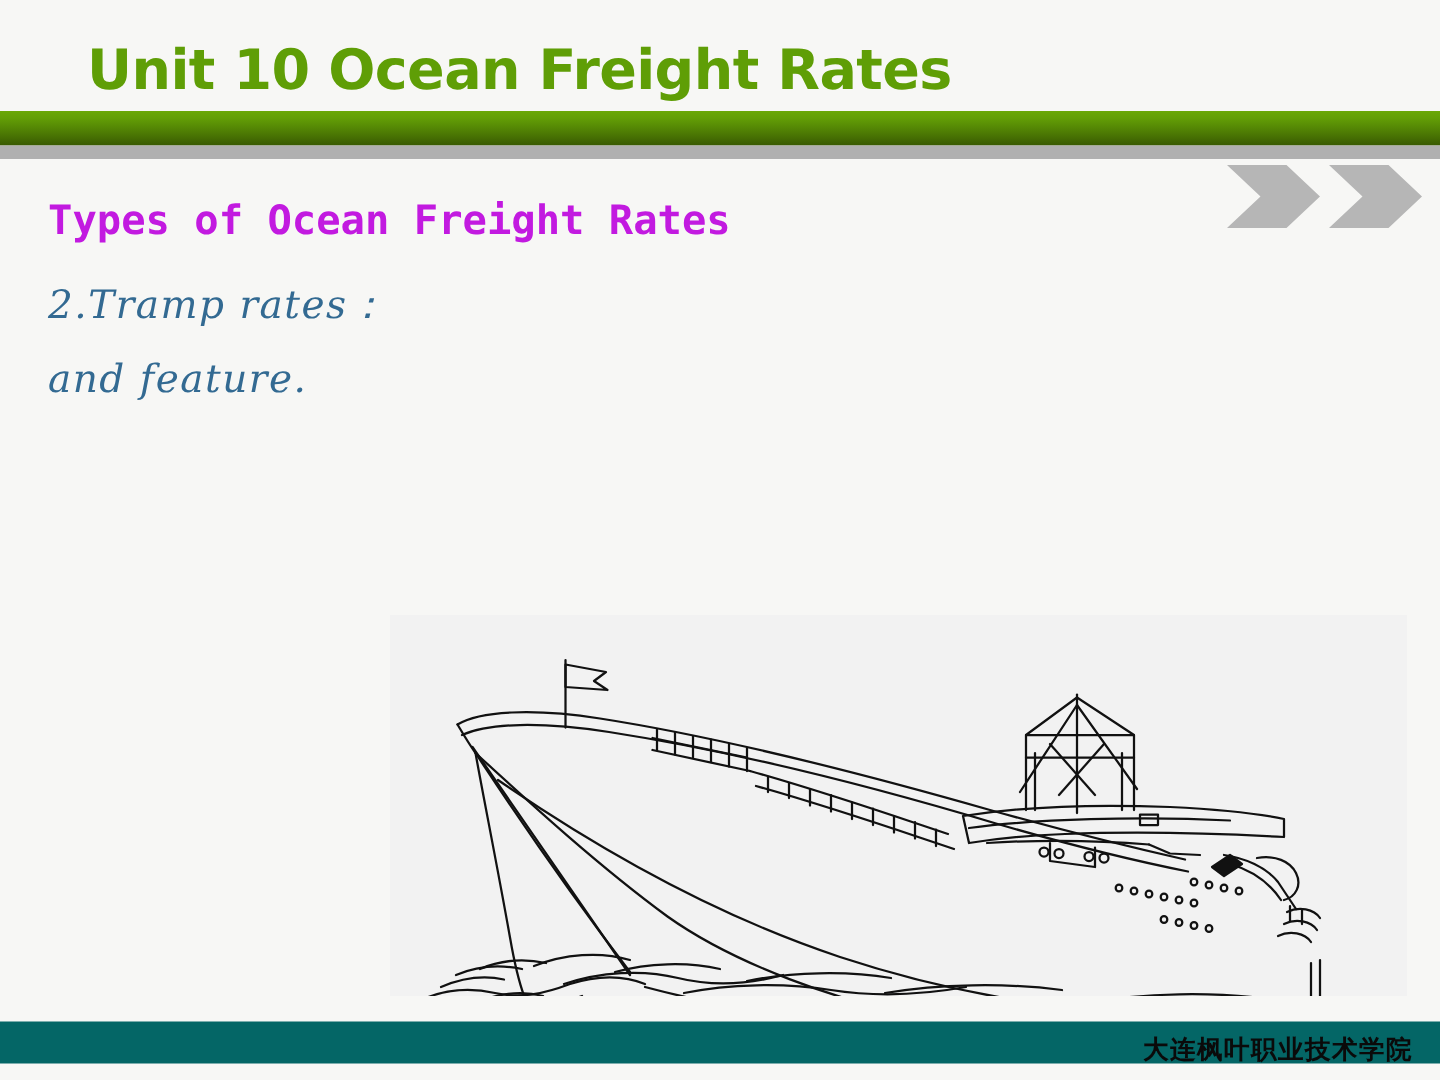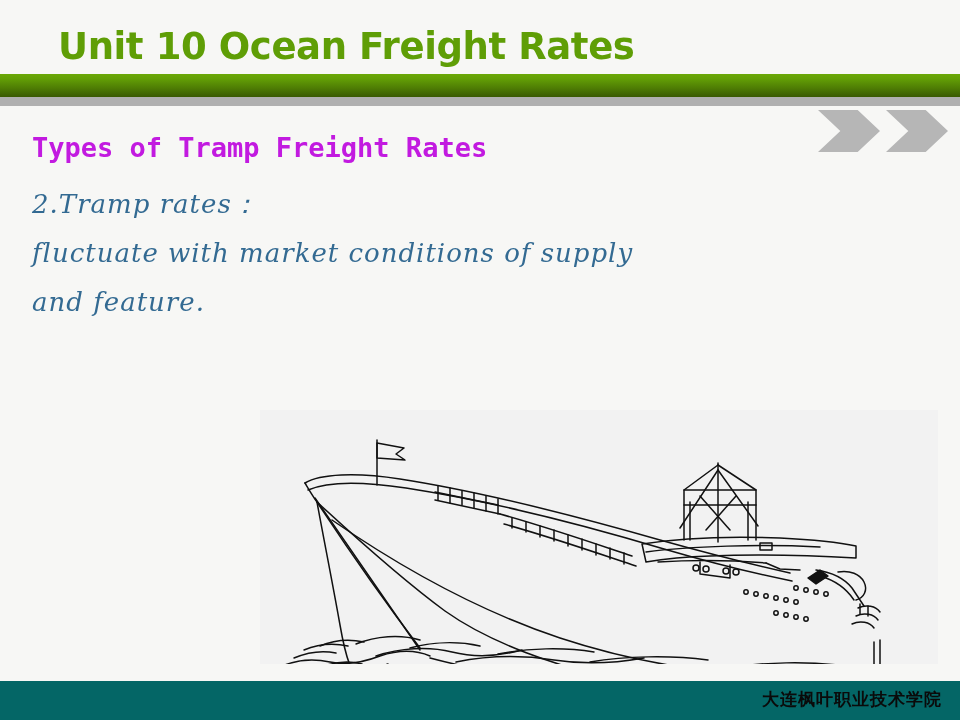--- a/index.html
+++ b/index.html
@@ -123,21 +123,21 @@
     width: 100%;
     height: 100%;
   }
 
   
   #slide-footer {
     position: absolute;
     left: 0;
     top: 681px;
     width: 960px;
-    height: 39px;
+    height: 28px;
     background: #046666;
   }
   #footer-org-name {
     position: absolute;
     right: 18px;
     top: 7px;
     font-family: "DejaVu Sans", sans-serif;
     font-size: 17px;
     font-weight: bold;
     color: #0a0a0a;
@@ -155,24 +155,23 @@
     <div id="title-green-bar"></div>
     <div id="title-gray-bar"></div>
   </div>
 
   <div id="chevron-group">
     <div id="chevron-1" class="chevron"></div>
     <div id="chevron-2" class="chevron"></div>
   </div>
 
   <div id="content-block">
-    <div id="section-heading">Types of Tramp Freight Rates</div>
+    <div id="section-heading">Types of Ocean Freight Rates</div>
 
     <div id="body-line-1" class="body-line">2.Tramp rates：</div>
-    <div class="body-line">fluctuate with market conditions of supply</div>
     <div class="body-line">and feature.</div>
   </div>
 
   <div id="ship-figure">
     <svg viewBox="0 0 678 254" preserveAspectRatio="xMidYMid meet">
       <g fill="none" stroke="#111111" stroke-width="1.5" stroke-linecap="round" stroke-linejoin="round">
 
         <path d="M117 30 L117 75"></path>
         <path d="M117 33 L144 38 L136 44 L145 50 L117 48 Z"></path>
 

